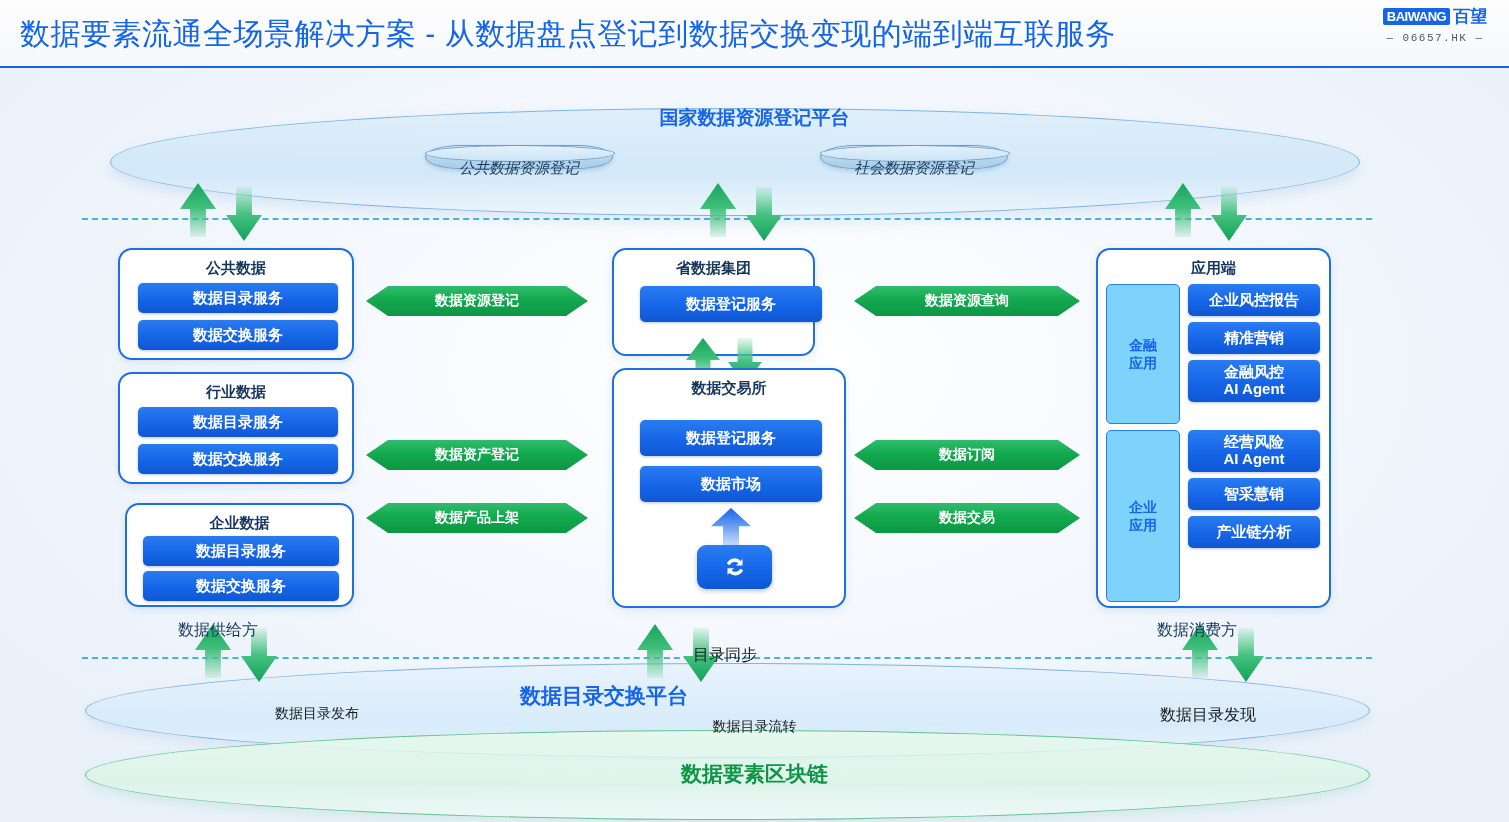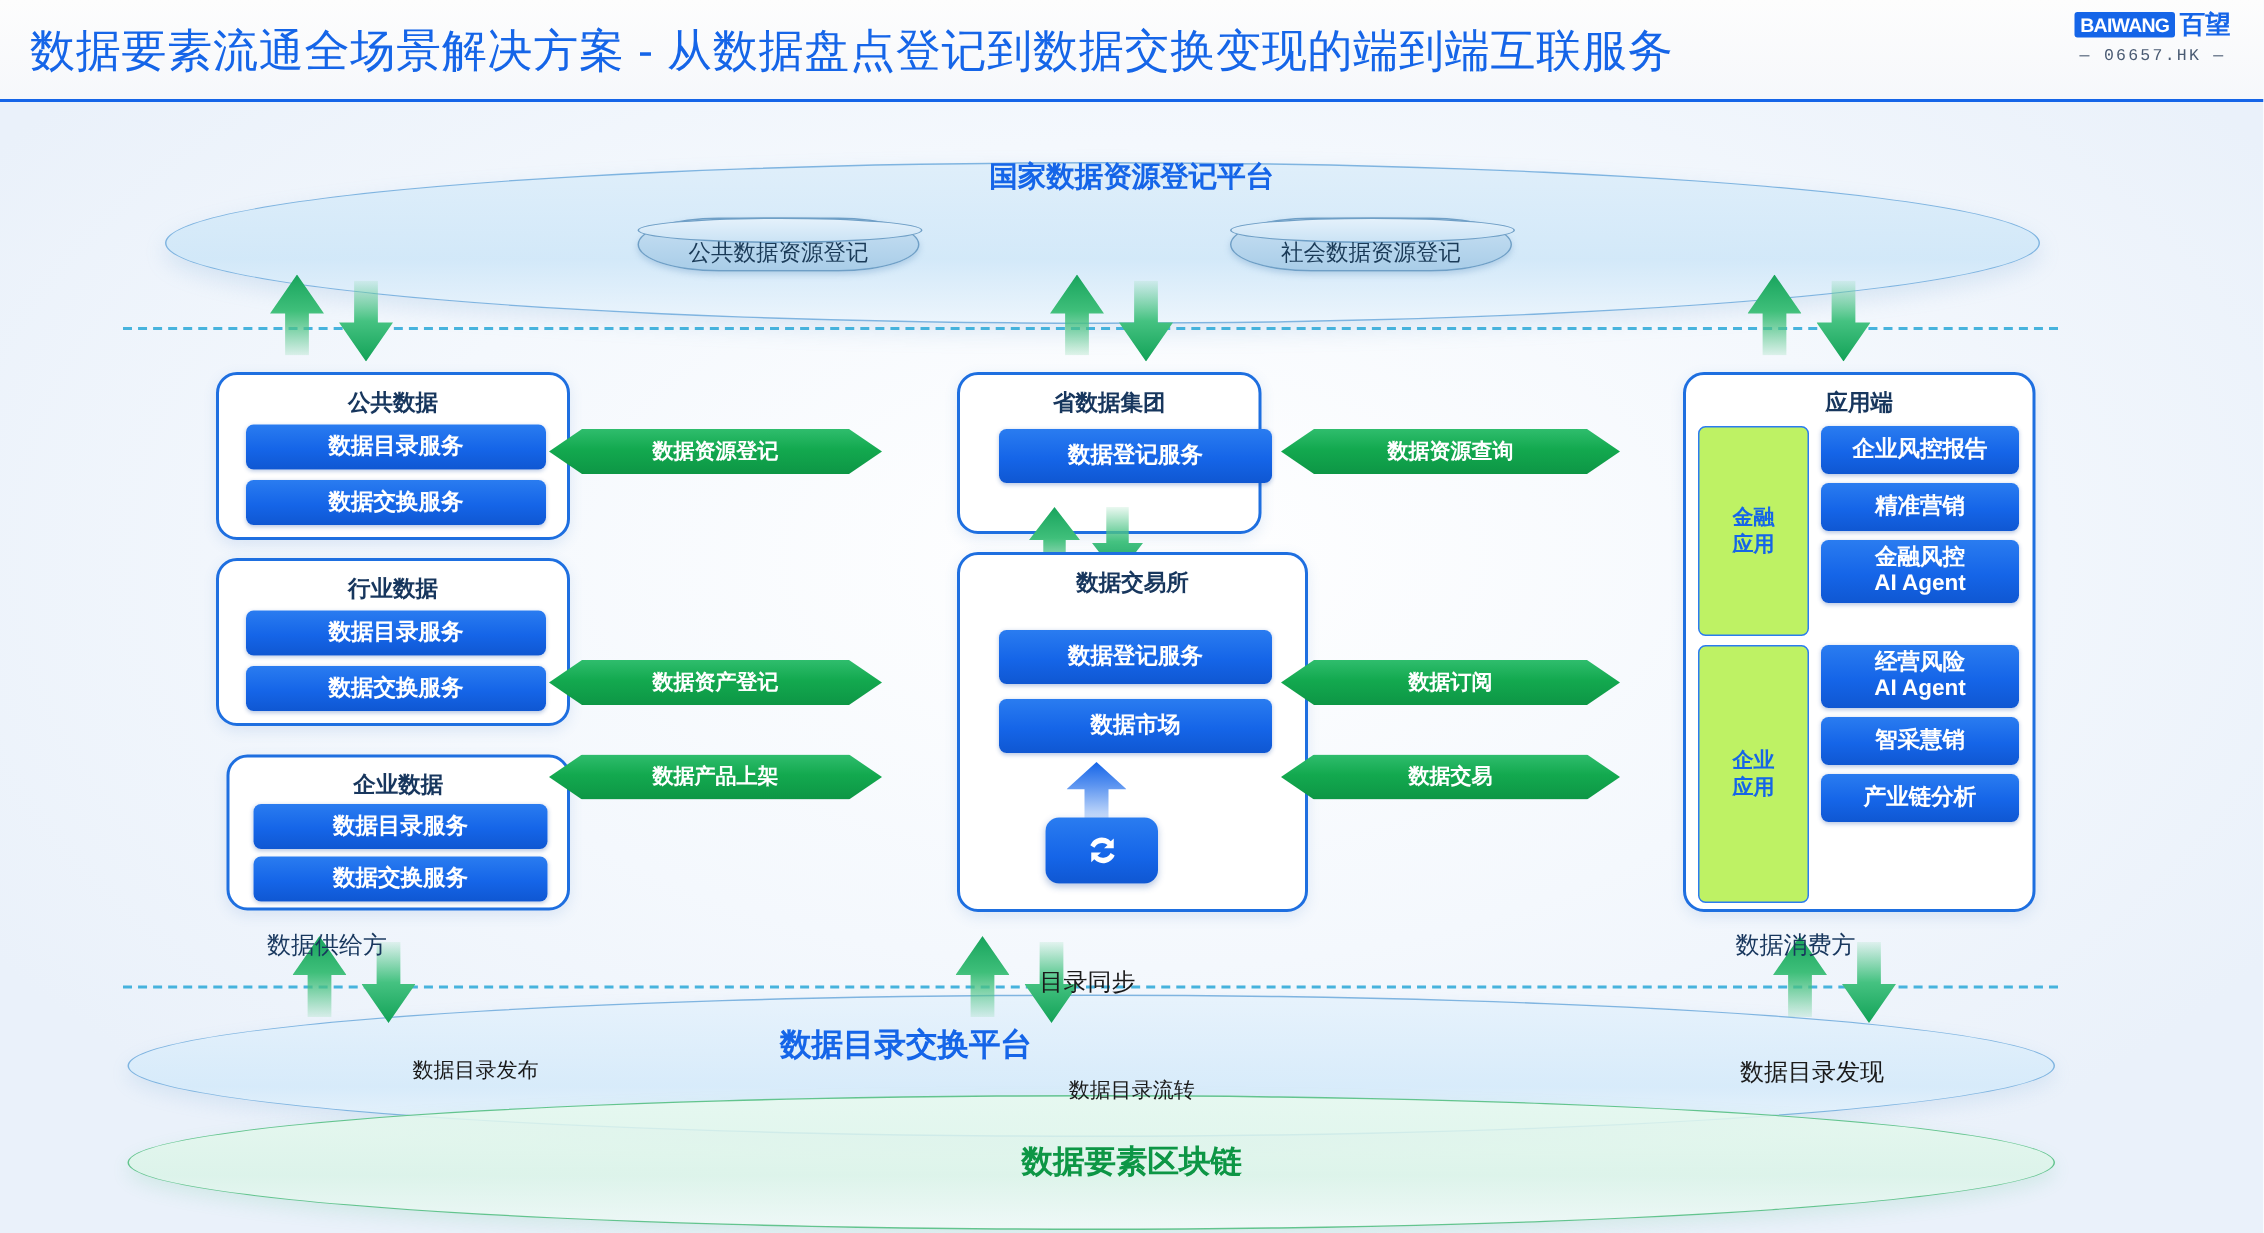--- a/index.html
+++ b/index.html
@@ -51,26 +51,27 @@
     border: 1.5px solid #7fb4e0;
     background: linear-gradient(180deg, rgba(222,238,250,0.95) 0%, rgba(205,230,248,0.85) 60%, rgba(232,243,252,0.75) 100%);
     box-shadow: 0 6px 14px rgba(120,170,215,0.22);
   }
   .ellipse-top-title {
     position: absolute; left: 0; right: 0; top: 105px;
     text-align: center; font-size: 19px; font-weight: bold; color: #1565e8;
     z-index: 5;
   }
   .cylinder {
-    position: absolute; width: 188px; height: 36px;
+    position: absolute; width: 188px; height: 24px;
     border-radius: 60px / 20px;
     border: 1.4px solid #6f9fc6;
     background: linear-gradient(180deg, #cfe4f4 0%, #bcd9ef 40%, #a9cde8 100%);
     z-index: 6;
     box-shadow: 0 2px 4px rgba(100,150,195,0.35);
+    font-style: italic;
   }
   .cylinder::before {
     content: ""; position: absolute; left: -1.4px; top: -1.4px;
     width: 188px; height: 15px;
     border-radius: 50%;
     border: 1.4px solid #6f9fc6;
     background: linear-gradient(180deg,#e4f1fb 0%, #cbe3f5 100%);
   }
   .cylinder-label {
     position: absolute; left: 0; right: 0; top: 13px;
@@ -111,21 +112,20 @@
   #pair-bc { left: 637px; top: 624px; }
   #pair-br { left: 1182px; top: 624px; }
 
   
   .card {
     position: absolute;
     background: #ffffff;
     border: 2px solid #1e6fe0;
     border-radius: 14px;
     box-shadow: 0 3px 9px rgba(70,130,200,0.14);
-    margin-left: 26px;
   }
   .card-title {
     position: absolute; left: 0; right: 0; top: 9px;
     text-align: center; font-size: 15px; font-weight: bold; color: #17365d;
   }
   .pill {
     position: absolute;
     background: linear-gradient(180deg,#2a7cf0 0%, #1565e8 55%, #0f57d2 100%);
     border-radius: 5px;
     color: #ffffff; font-size: 15px; font-weight: bold;
@@ -142,21 +142,21 @@
   
   #card-provincial { left: 612px; top: 248px; width: 203px; height: 108px; }
   #card-exchange   { left: 612px; top: 368px; width: 234px; height: 240px; }
 
   
   #card-apps { left: 1096px; top: 248px; width: 235px; height: 360px; }
   .subcard {
     position: absolute;
     border: 1px solid #2a7cf0;
     border-radius: 5px;
-    background: #bef264;
+    background: #7dd3fc;
   }
   .subcard-label {
     position: absolute; left: 0; right: 0; top: 50%;
     transform: translateY(-50%);
     text-align: center; font-size: 14px; font-weight: bold; color: #1565e8;
     line-height: 1.25;
   }
   #sub-finance { left: 8px; top: 34px; width: 74px; height: 140px; }
   #sub-biz     { left: 8px; top: 180px; width: 74px; height: 172px; }
 

